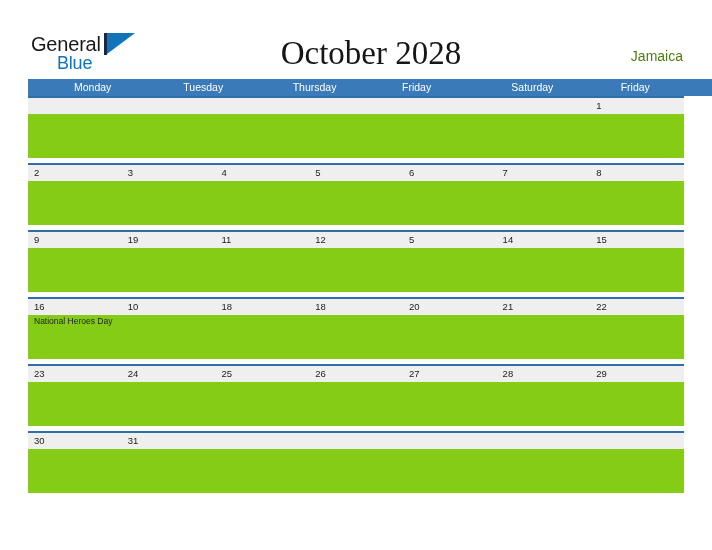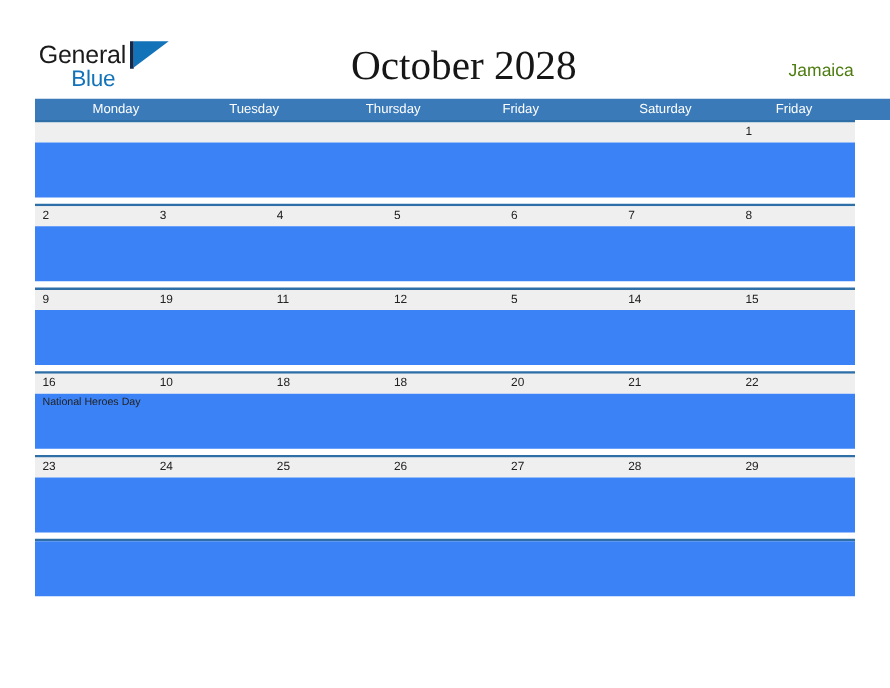--- a/index.html
+++ b/index.html
@@ -146,21 +146,21 @@
   .week-row .daterow {
     display: flex;
     width: 656px;
     height: 16px;
     background: #efefef;
   }
   .week-row .bodyrow {
     display: flex;
     width: 656px;
     height: 44px;
-    background: #3b82f6;
+    background: #84cc16;
   }
   .daynum-cell {
     flex: 1 1 0;
     font-size: 9.5px;
     color: #222222;
     line-height: 16px;
     padding-left: 6px;
     box-sizing: border-box;
     font-family: "Liberation Sans", sans-serif;
   }
@@ -307,20 +307,29 @@
         <div class="event-cell"></div>
         <div class="event-cell"></div>
         <div class="event-cell"></div>
         <div class="event-cell"></div>
         <div class="event-cell"></div>
         <div class="event-cell"></div>
       </div>
     </div>
 
     <div class="week-row">
+      <div class="daterow">
+        <div class="daynum-cell">30</div>
+        <div class="daynum-cell">31</div>
+        <div class="daynum-cell"></div>
+        <div class="daynum-cell"></div>
+        <div class="daynum-cell"></div>
+        <div class="daynum-cell"></div>
+        <div class="daynum-cell"></div>
+      </div>
       <div class="bodyrow">
         <div class="event-cell"></div>
         <div class="event-cell"></div>
         <div class="event-cell"></div>
         <div class="event-cell"></div>
         <div class="event-cell"></div>
         <div class="event-cell"></div>
         <div class="event-cell"></div>
       </div>
     </div>

